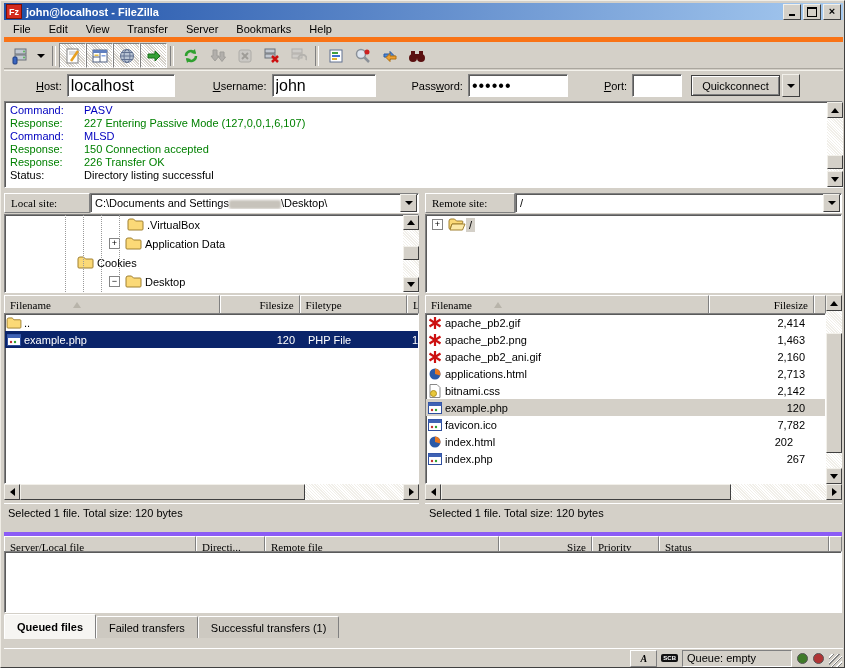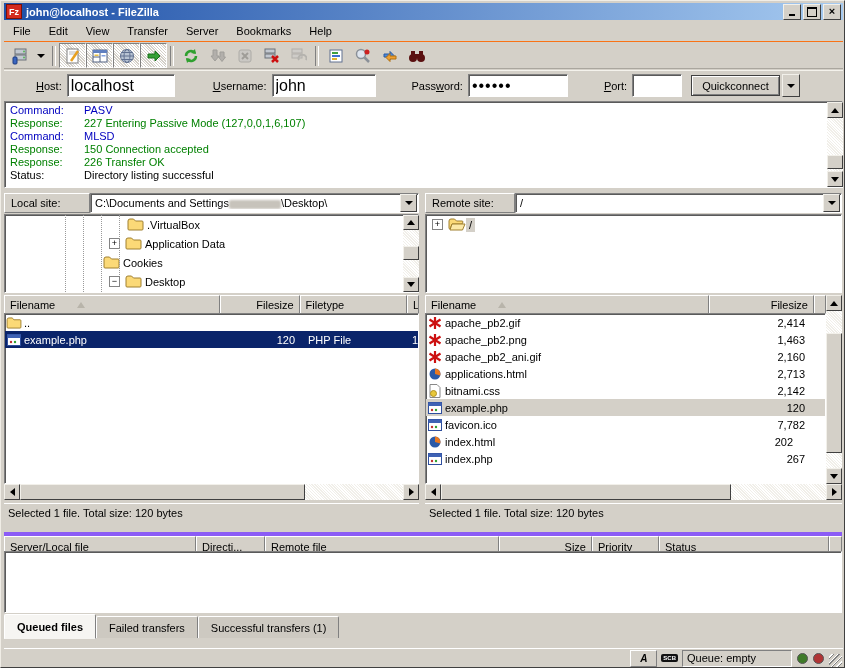--- a/index.html
+++ b/index.html
@@ -1,38 +1,38 @@
 <!DOCTYPE html>
 <html><head>
 <meta charset="utf-8">
 <style>
   html,body{margin:0;padding:0;background:#808080;}
   .win{position:relative;width:845px;height:668px;background:#d4d0c8;
        font-family:"Liberation Sans",sans-serif;font-size:11px;color:#000;
        border-right:1px solid #404040;border-bottom:1px solid #404040;
        border-top:1px solid #f0ede6;border-left:1px solid #f0ede6;box-sizing:border-box;overflow:hidden;}
   .abs{position:absolute;box-sizing:border-box;}
-  .raised{border-top:1px solid #fff;border-left:1px solid #fff;border-bottom:1px solid #808080;border-right:1px solid #808080;}
+  .raised{border-top:1px solid #fff;border-left:1px solid #fff;border-bottom:1px solid #808080;border-right:1px solid #808080;font-family:Liberation Serif, serif;}
   .raised2{border-top:1px solid #f2f0ea;border-left:1px solid #f2f0ea;border-bottom:1px solid #404040;border-right:1px solid #404040;}
   .sunken{border-top:1px solid #808080;border-left:1px solid #808080;border-bottom:1px solid #fff;border-right:1px solid #fff;}
   .sunken2{border:1px solid #808080;border-right-color:#fff;border-bottom-color:#fff;box-shadow:inset 1px 1px 0 #5a5a5a;}
   .white{background:#fff;}
   
   .titlebar{top:2px;left:3px;width:839px;height:17px;background:linear-gradient(to right,#1e50a8,#a6caf0);
             display:flex;align-items:center;padding:0 2px;}
   .fzlogo{width:14px;height:13px;background:#d42a1e;color:#fff;font-weight:bold;font-size:9px;
           display:flex;align-items:center;justify-content:center;margin-right:4px;border:1px solid #7a1008;}
   .title-text{color:#fff;font-weight:bold;font-size:11px;flex:1;}
   .capbtn{width:16px;height:14px;background:#d4d0c8;margin-left:2px;display:flex;align-items:center;justify-content:center;
           font-size:9px;font-weight:bold;line-height:1;}
   .glyph-min{width:6px;height:2px;background:#000;margin-top:7px;}
   .glyph-max{width:8px;height:7px;border:1px solid #000;border-top-width:2px;}
   .glyph-close{font-size:11px;font-weight:bold;}
   
-  .menubar{top:19px;left:3px;width:839px;height:22px;display:flex;align-items:center;border-bottom:1px solid #f97316;}
+  .menubar{top:19px;left:3px;width:839px;height:22px;display:flex;align-items:center;border-bottom:5px solid #f97316;}
   .menu-item{padding:3px 9px;}
   
   .toolbar{top:42px;left:3px;width:839px;height:26px;display:flex;align-items:center;border-bottom:1px solid #aaa69e;padding-left:2px;}
   .tbtn{width:25px;height:23px;display:flex;align-items:center;justify-content:center;border:1px solid transparent;}
   .tbtn.dd{width:14px;}
   .tbtn.checked{border-top:1px solid #808080;border-left:1px solid #808080;border-bottom:1px solid #fff;border-right:1px solid #fff;
      background-image:repeating-linear-gradient(45deg,#fff 0 1px,#d4d0c8 1px 2px);}
   .tsep{width:2px;height:20px;border-left:1px solid #808080;border-right:1px solid #fff;margin:0 3px;}
   .dis{opacity:.45;filter:grayscale(1);}
   .arrow-down{width:0;height:0;border-left:4px solid transparent;border-right:4px solid transparent;border-top:4px solid #000;}
@@ -318,21 +318,21 @@
         </svg>
       <span class="tlabel">.VirtualBox</span>
     </div>
     <div class="trow" style="padding-left:104px">
       <span class="expander">+</span>
       <svg width="17" height="13" viewBox="0 0 17 13" style="margin-left:5px">
           <path d="M1 3 q0-2 2-2 h3.5 l2 2 H15 q1 0 1 1 v7 q0 1-1 1 H2 q-1 0-1-1z" fill="#fbd977" stroke="#a08030"></path>
         </svg>
       <span class="tlabel">Application Data</span>
     </div>
-    <div class="trow" style="padding-left:98px">
+    <div class="trow" style="padding-left:72px">
       <svg width="17" height="13" viewBox="0 0 17 13">
           <path d="M1 3 q0-2 2-2 h3.5 l2 2 H15 q1 0 1 1 v7 q0 1-1 1 H2 q-1 0-1-1z" fill="#fbd977" stroke="#a08030"></path>
         </svg>
       <span class="tlabel">Cookies</span>
     </div>
     <div class="trow" style="padding-left:104px">
       <span class="expander">−</span>
       <svg width="17" height="13" viewBox="0 0 17 13" style="margin-left:5px">
           <path d="M1 3 q0-2 2-2 h3.5 l2 2 H15 q1 0 1 1 v7 q0 1-1 1 H2 q-1 0-1-1z" fill="#fbd977" stroke="#a08030"></path>
         </svg>

